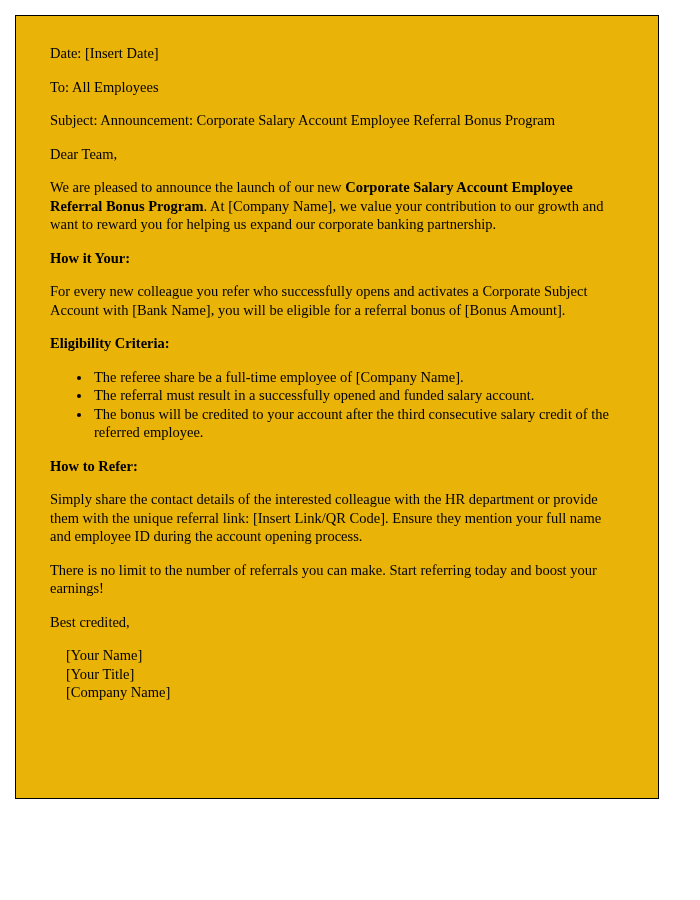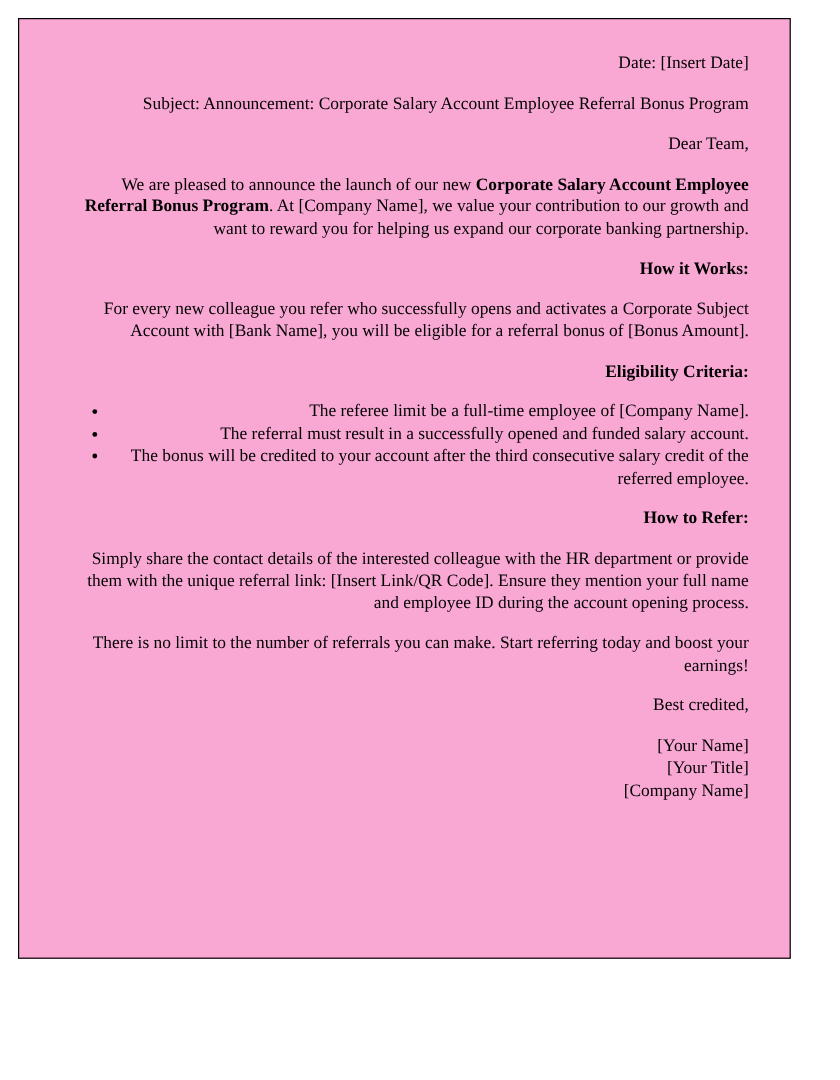--- a/index.html
+++ b/index.html
@@ -14,24 +14,23 @@
     color: #000000;
     position: relative;
   }
   .letter-container {
     position: absolute;
     left: 15px;
     top: 15px;
     width: 644px;
     height: 784px;
     border: 1px solid #000000;
-    background: #f9a8d4;
+    background: #eab308;
     box-sizing: border-box;
     padding: 28px 34px 20px 34px;
-    text-align: right;
   }
   .letter-container p {
     margin: 0 0 15px 0;
     font-size: 14.5px;
     line-height: 18.5px;
   }
   .heading {
     font-weight: bold;
   }
   .bold-inline {
@@ -54,35 +53,36 @@
     margin: 0 0 15px 16px;
   }
 </style>
 </head>
 <body>
 
 <div class="letter-container">
 
   <p>Date: [Insert Date]</p>
 
+  <p>To: All Employees</p>
 
   <p>Subject: Announcement: Corporate Salary Account Employee Referral Bonus Program</p>
 
   <p>Dear Team,</p>
 
   <p><span>We are pleased to announce the launch of our new </span><span class="bold-inline">Corporate Salary Account Employee Referral Bonus Program</span><span>. At [Company Name], we value your contribution to our growth and want to reward you for helping us expand our corporate banking partnership.</span></p>
 
-  <p class="heading">How it Works:</p>
+  <p class="heading">How it Your:</p>
 
   <p>For every new colleague you refer who successfully opens and activates a Corporate Subject Account with [Bank Name], you will be eligible for a referral bonus of [Bonus Amount].</p>
 
   <p class="heading">Eligibility Criteria:</p>
 
   <ul class="criteria-list">
-    <li>The referee limit be a full-time employee of [Company Name].</li>
+    <li>The referee share be a full-time employee of [Company Name].</li>
     <li>The referral must result in a successfully opened and funded salary account.</li>
     <li>The bonus will be credited to your account after the third consecutive salary credit of the referred employee.</li>
   </ul>
 
   <p class="heading">How to Refer:</p>
 
   <p>Simply share the contact details of the interested colleague with the HR department or provide them with the unique referral link: [Insert Link/QR Code]. Ensure they mention your full name and employee ID during the account opening process.</p>
 
   <p>There is no limit to the number of referrals you can make. Start referring today and boost your earnings!</p>
 

